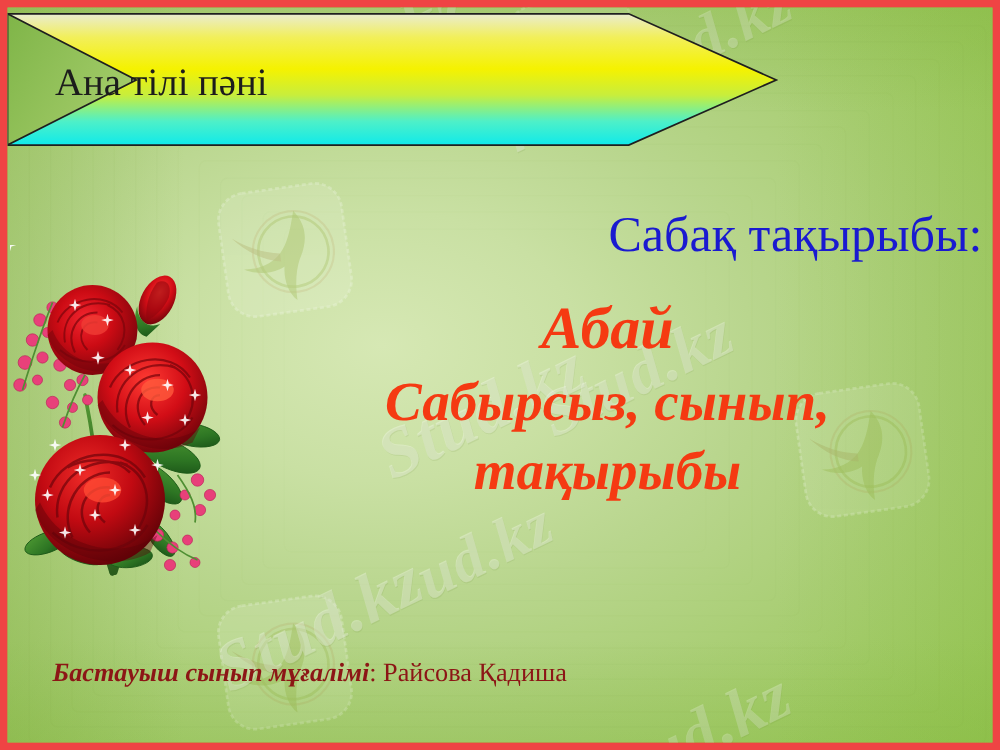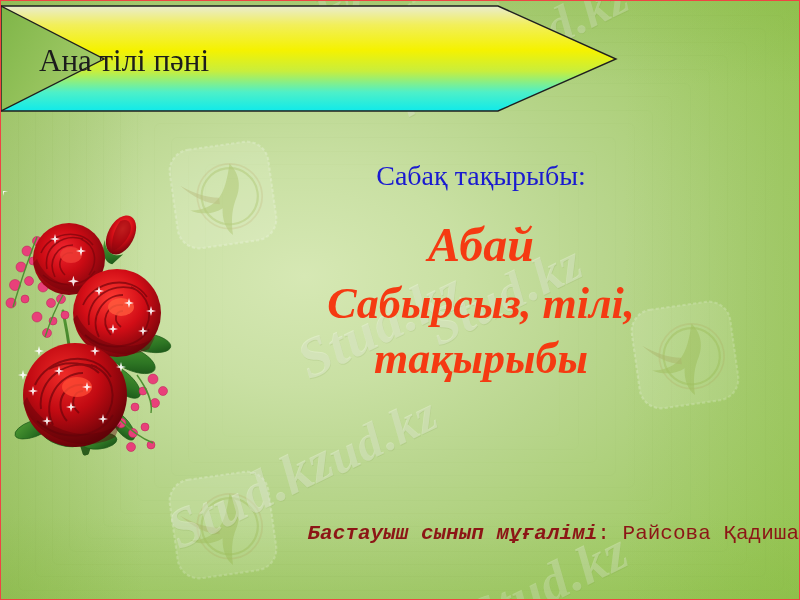--- a/index.html
+++ b/index.html
@@ -7,21 +7,21 @@
     margin: 0;
     padding: 0;
     background: #555;
   }
   #slide {
     position: relative;
     width: 800px;
     height: 600px;
     overflow: hidden;
     box-sizing: border-box;
-    border: 1px solid #ef4444;
+    border: 6px solid #ef4444;
     font-family: "Liberation Serif", "DejaVu Serif", serif;
     background: #8dc63f;
   }
 
   
   .bg-base {
     position: absolute;
     inset: 0;
     background:
       radial-gradient(125% 115% at 38% 46%,
@@ -104,25 +104,26 @@
 
   
   #content {
     position: absolute;
     left: 180px;
     top: 160px;
     width: 600px;
     text-align: center;
   }
   #subject-label {
-    font-size: 28px;
+    font-size: 40px;
     color: #1a1ad0;
     line-height: 1.1;
     margin: 0 0 28px 0;
     font-family: "Liberation Serif", "DejaVu Serif", serif;
+    text-align: right;
   }
   #topic-name {
     font-size: 48px;
     font-weight: bold;
     font-style: italic;
     color: #f53a12;
     line-height: 1.05;
     margin: 0 0 6px 0;
     font-family: "Liberation Serif", "DejaVu Serif", serif;
   }
@@ -134,25 +135,26 @@
     line-height: 1.25;
     font-family: "Liberation Serif", "DejaVu Serif", serif;
   }
 
   
   #credit {
     position: absolute;
     left: 0;
     right: 0;
     top: 520px;
-    text-align: right;
+    text-align: left;
     font-size: 21px;
     line-height: 1.2;
     color: #8c1616;
-    font-family: Liberation Mono, monospace;
+    font-family: Liberation Serif, serif;
+    padding-left: 36px;
   }
   #credit .role {
     font-style: italic;
     font-weight: bold;
   }
   #credit .teacher { font-style: normal; }
 </style>
 </head>
 <body>
 
@@ -398,21 +400,21 @@
       <use href="#sp" x="92" y="160"></use>
       <use href="#sp" x="36" y="160"></use>
       <use href="#sp" x="148" y="120"></use>
       <use href="#sp" x="20" y="184"></use>
     </g>
   </svg>
 
   <div id="content">
     <div id="subject-label">Сабақ тақырыбы:</div>
     <div id="topic-name">Абай</div>
-    <div class="topic-line">Сабырсыз, тілі,</div>
+    <div class="topic-line">Сабырсыз, сынып,</div>
     <div class="topic-line">тақырыбы</div>
   </div>
 
   <div id="credit">
     <span class="role">Бастауыш сынып мұғалімі</span><span class="teacher">: </span><span class="teacher">Райсова Қадиша</span>
   </div>
 
 </div>
 
 </body></html>

